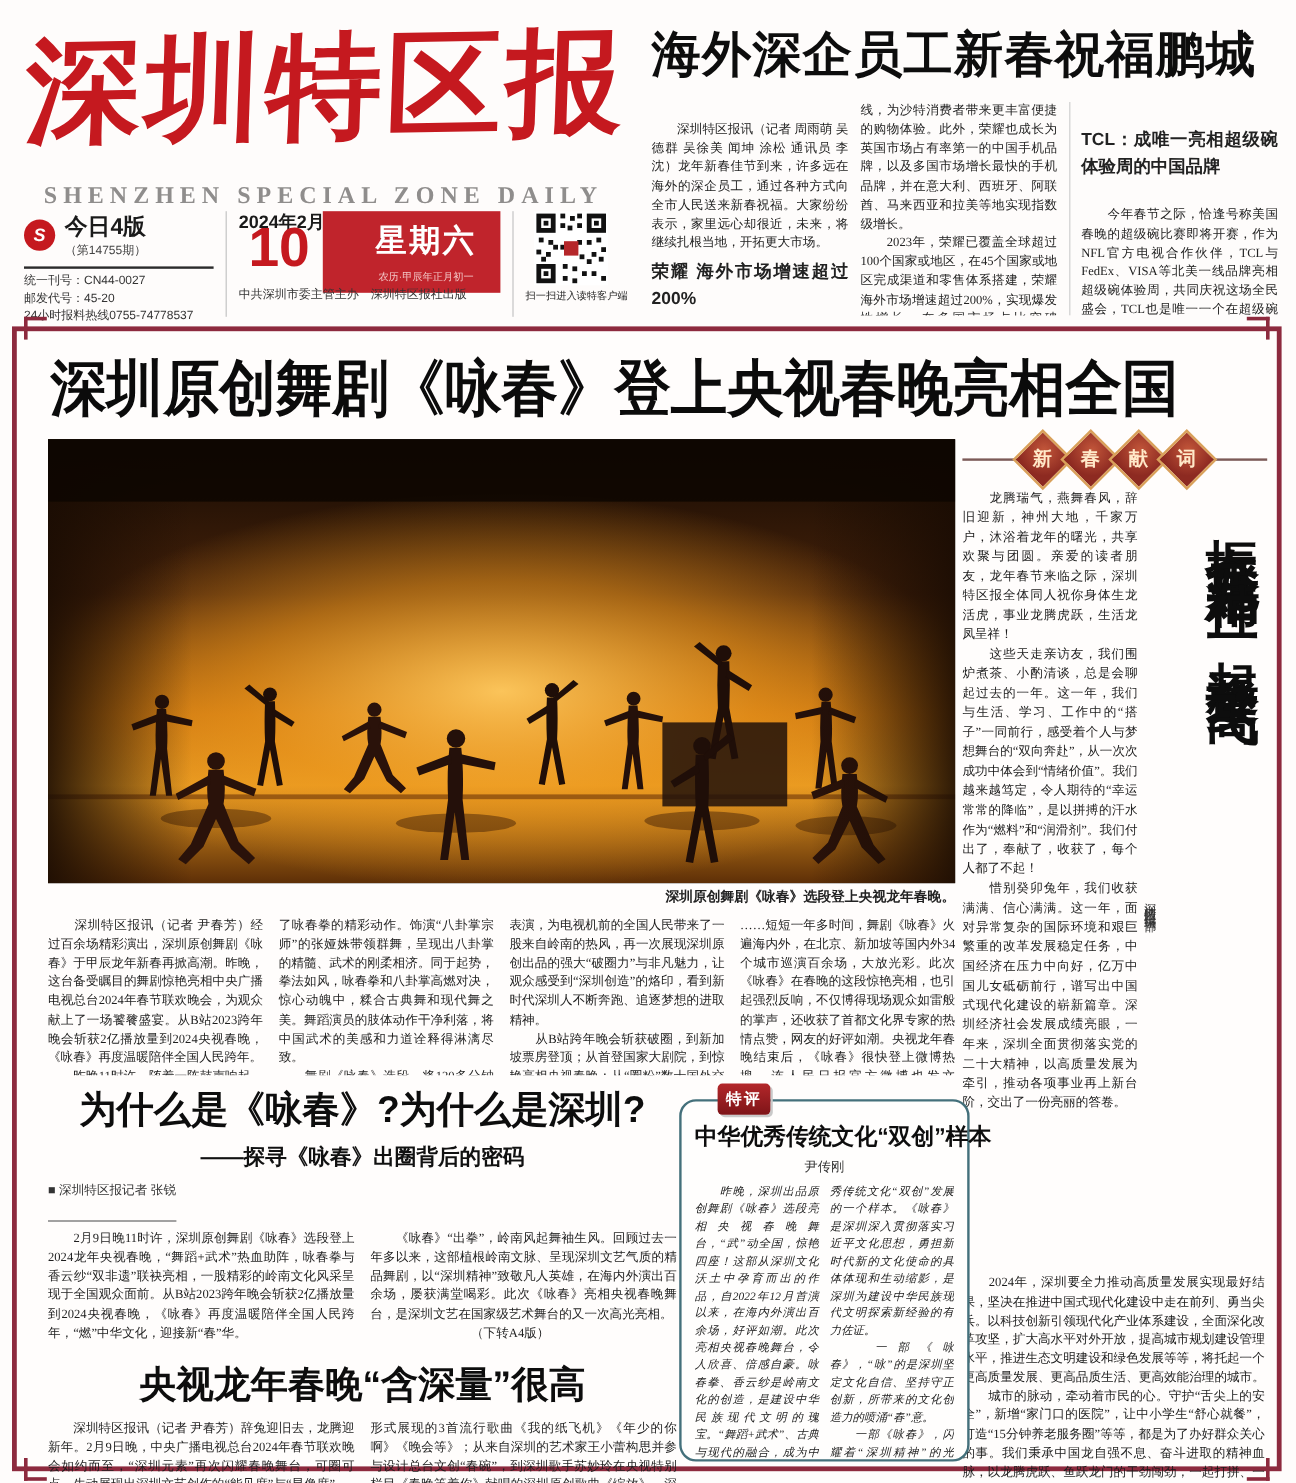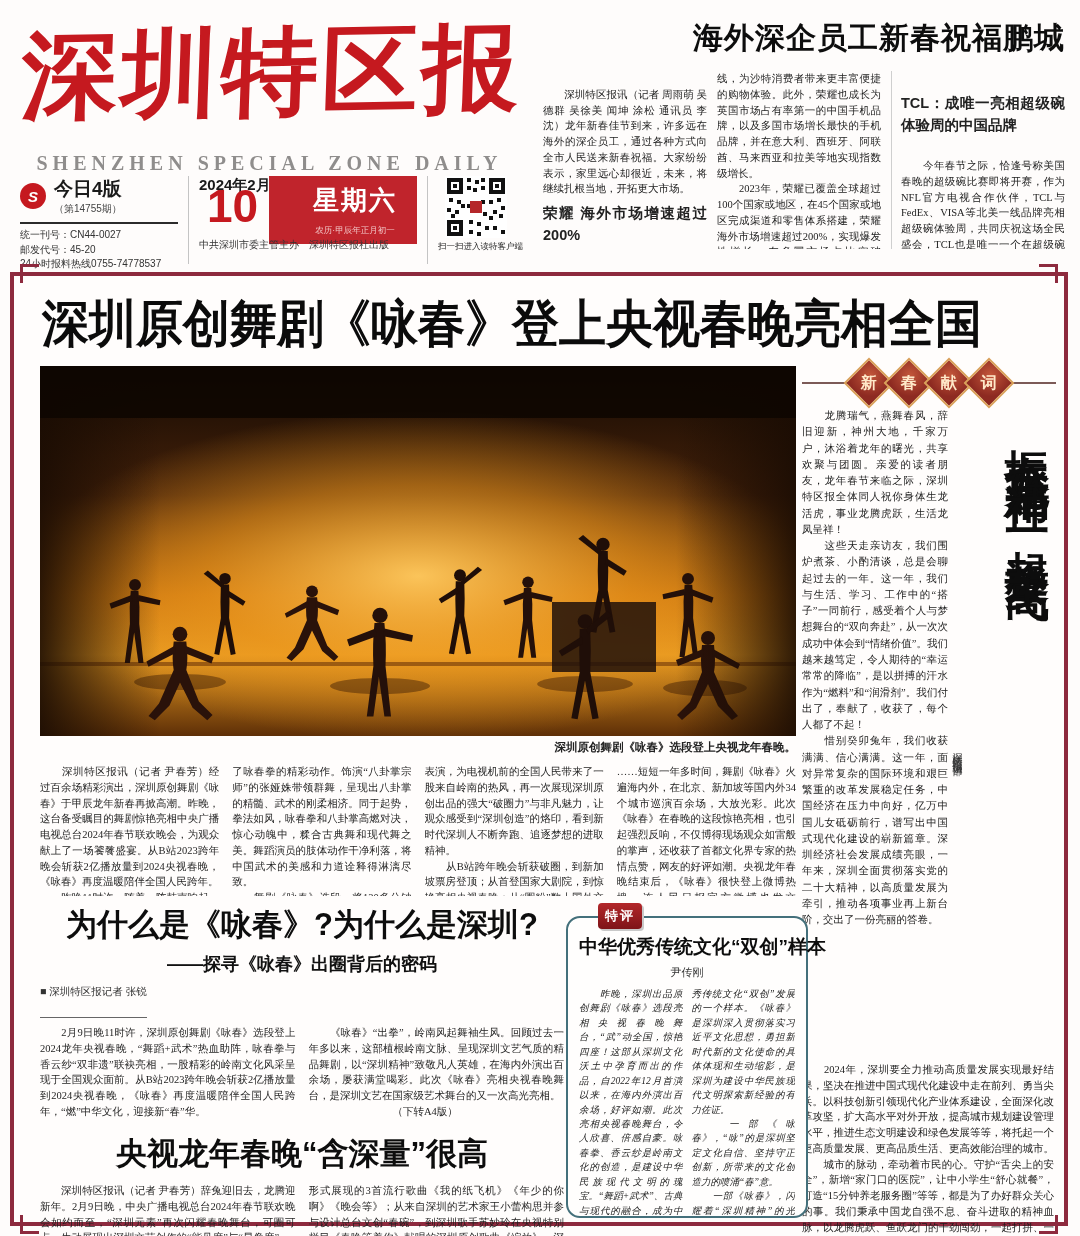--- a/index.html
+++ b/index.html
@@ -26,21 +26,21 @@
   .date-day{position:absolute;left:8px;top:7px;font-size:46px;font-weight:900;color:#c5191f;line-height:1;}
   .week-box{position:absolute;right:0;top:0;width:124px;height:68px;background:#c0242c;color:#fff;text-align:center;padding-left:24px;}
   .week-box .wd{font-size:26px;font-weight:900;margin-top:7px;letter-spacing:2px;}
   .week-box .lunar{font-size:8.5px;color:#f2c6c6;margin-top:7px;}
   .publisher{position:absolute;left:0;bottom:12px;width:100%;font-size:10px;color:#333;white-space:nowrap;}
   .qr-block{width:76px;text-align:center;}
   .qr-block svg{display:block;margin:0 auto;}
   .qr-caption{font-size:8.5px;margin-top:3px;color:#222;white-space:nowrap;}
   
   .top-article{position:absolute;left:543px;top:18px;width:522px;}
-  .ta-headline{font-size:30px;font-weight:900;text-align:right;letter-spacing:1px;color:#0d0d0d;white-space:nowrap;}
+  .ta-headline{font-size:41px;font-weight:900;text-align:left;letter-spacing:1px;color:#0d0d0d;white-space:nowrap;}
   .ta-cols{display:flex;gap:10px;margin-top:12px;height:178px;overflow:hidden;}
   .ta-col{flex:1;font-family:"Liberation Serif",serif;font-size:10.5px;line-height:1.5;text-align:justify;
       color:#222;white-space:pre-line;overflow:hidden;}
   .ta-col .subhead{font-family:"Liberation Sans",sans-serif;font-size:14.5px;font-weight:900;margin:6px 0;white-space:normal;}
   .ta-col3{border-left:1px solid #cfcfcf;padding-left:9px;}
   
   .frame{position:absolute;left:10px;top:272px;width:1058px;height:954px;border:4px solid #8d2a3e;
       background:#fffdfc;box-sizing:border-box;}
   .corner{position:absolute;width:16px;height:16px;border:3px solid #8d2a3e;}
   .c-tl{left:6px;top:-12px;border-right:none;border-bottom:none;}

